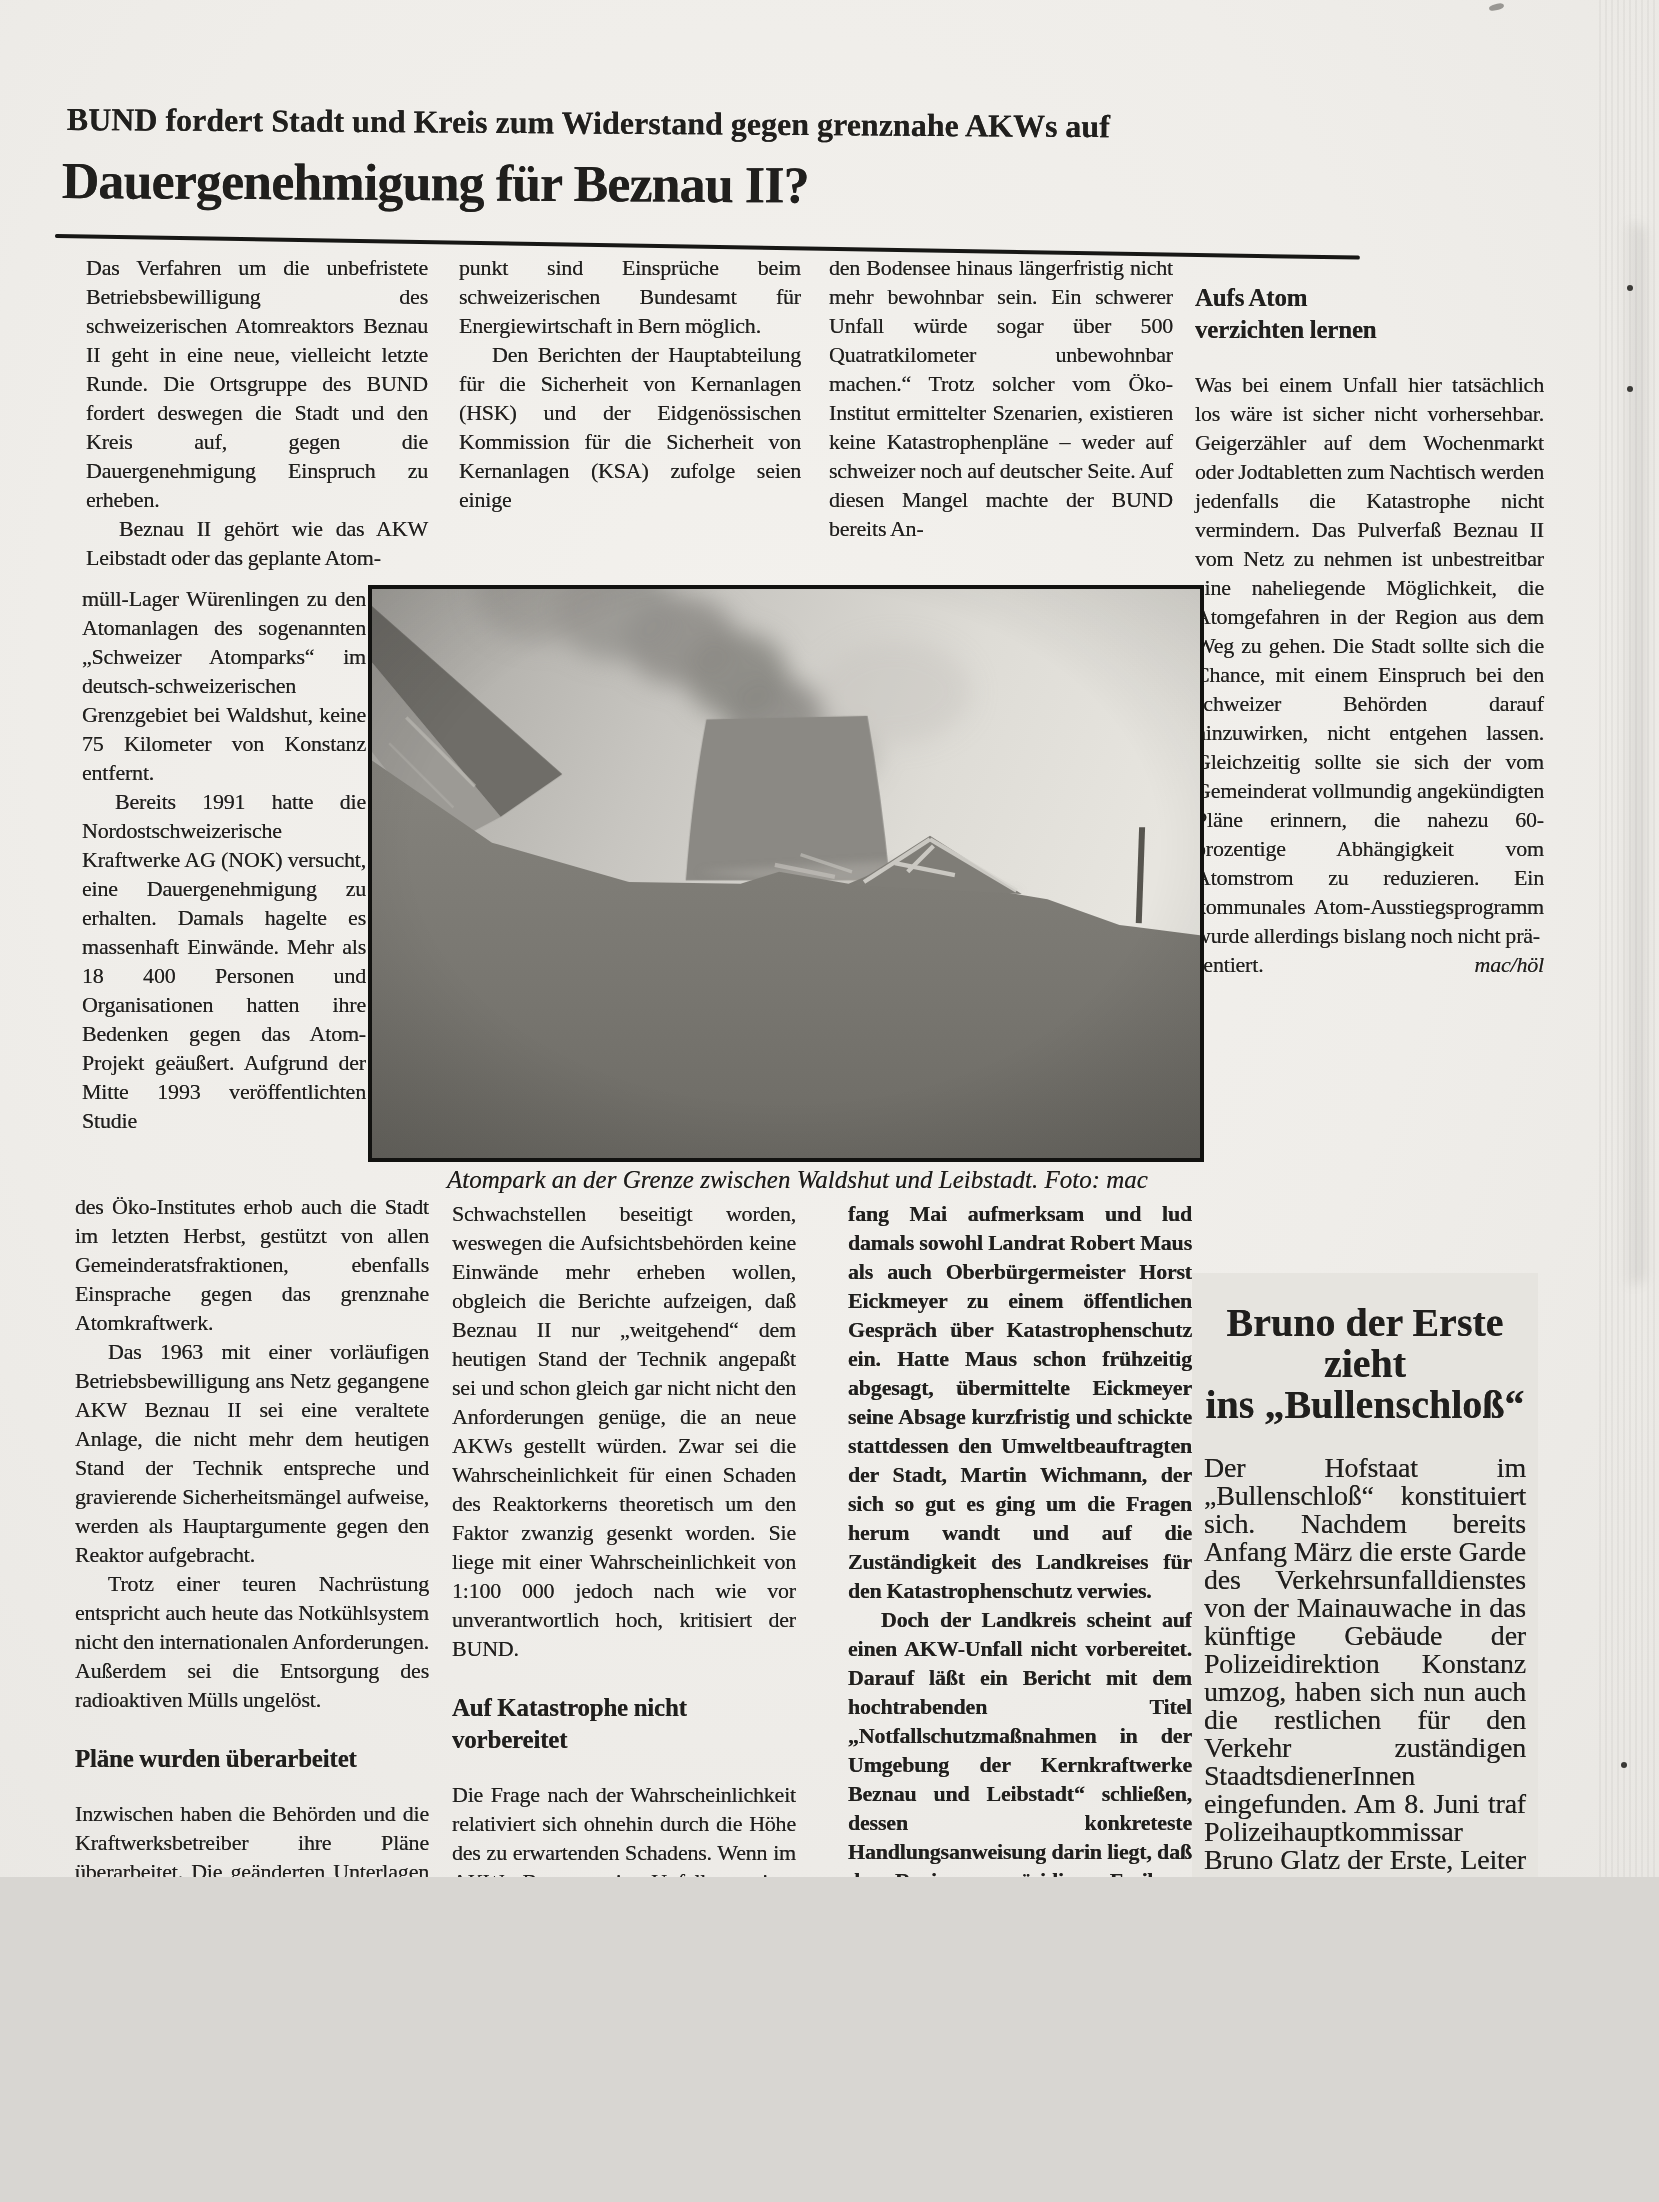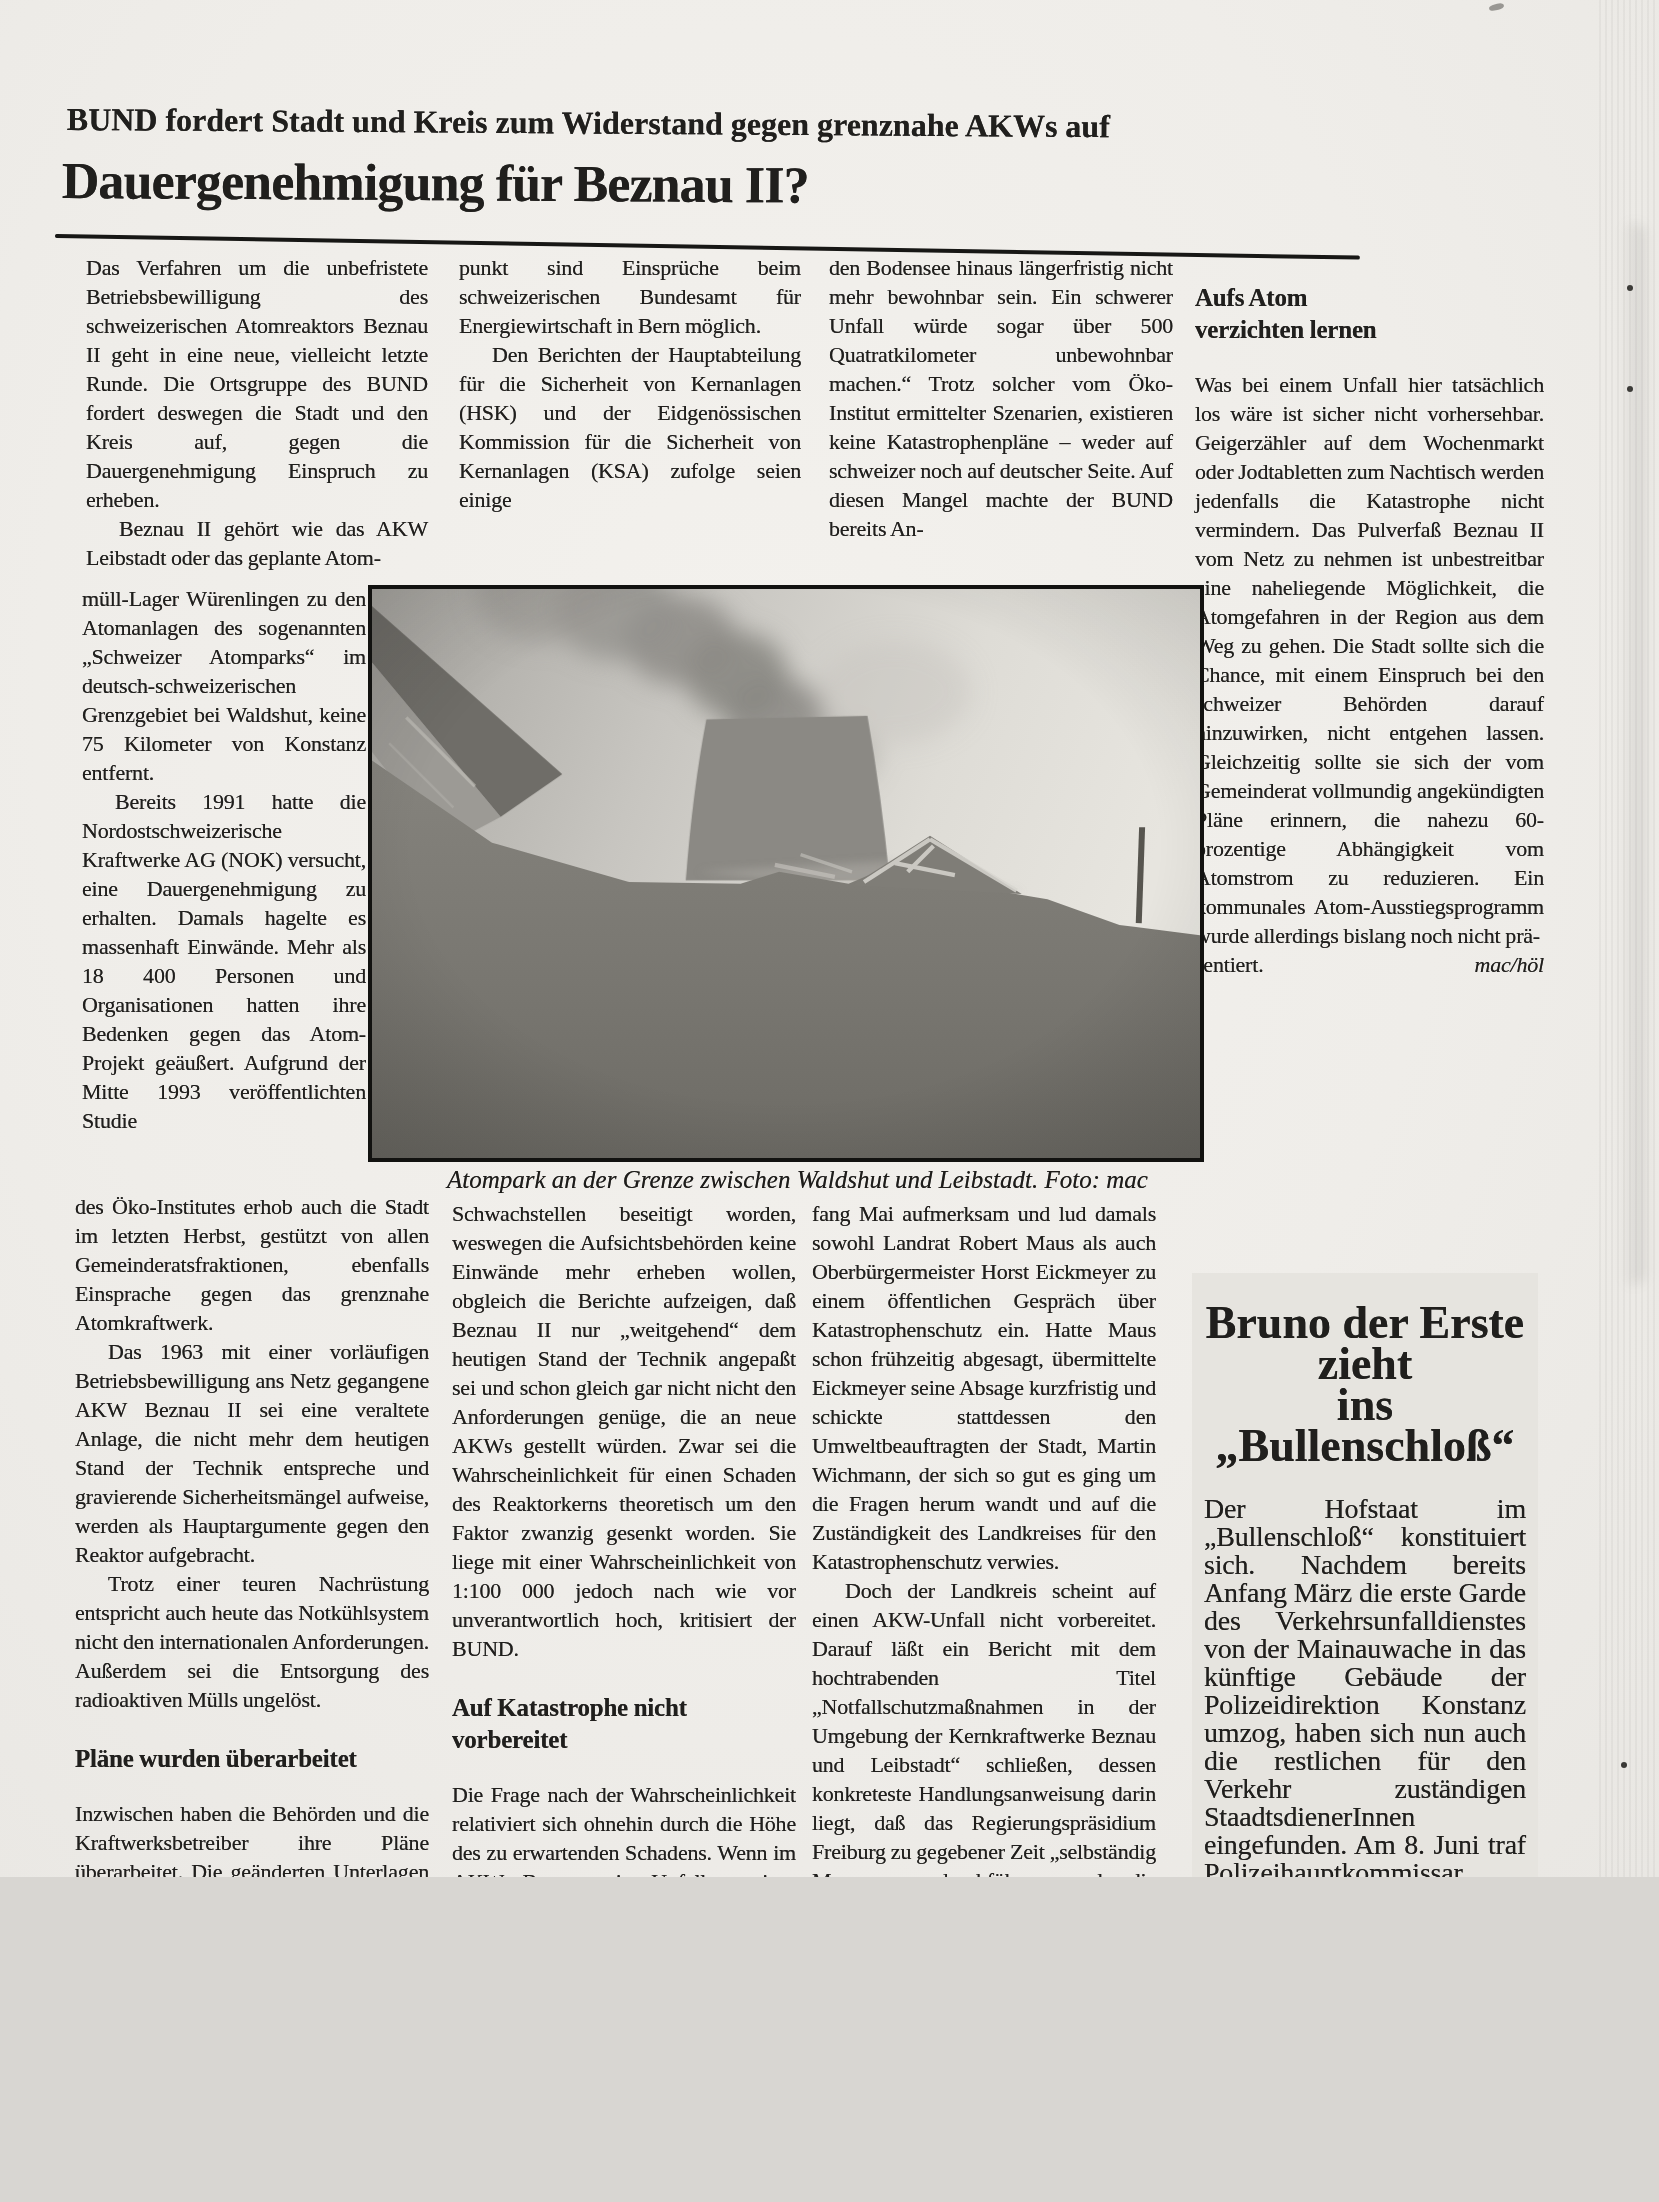--- a/index.html
+++ b/index.html
@@ -37,39 +37,39 @@
   .subhead{font-weight:bold;font-size:25px;line-height:32px;text-align:left;}
   .sh1{margin-top:29px;margin-bottom:24px;}
   .sig{display:flex;justify-content:space-between;}
   .sig .it{font-style:italic;}
   .b-col1a{left:86px;top:253px;width:342px;}
   .b-col1b{left:82px;top:584px;width:284px;}
   .b-col1c{left:75px;top:1192px;width:354px;}
   .b-col2a{left:459px;top:253px;width:342px;}
   .b-col2b{left:452px;top:1199px;width:344px;}
   .b-col3a{left:829px;top:253px;width:344px;}
-  .b-col3b{left:812px;top:1199px;width:344px;}
+  .b-col3b{left:848px;top:1199px;width:344px;font-weight:bold;}
   .b-col4a{left:1195px;top:253px;width:349px;}
   .photo{
     left:368px;top:585px;width:836px;height:577px;
     border:4.3px solid #121210;box-sizing:border-box;background:#c9c7c2;
   }
   .photo svg{display:block;}
   .caption{
     left:447px;top:1164px;width:764px;
     font-style:italic;font-size:25px;line-height:31px;color:#1d1c1a;
     text-shadow:0 0 0.4px rgba(30,29,27,.7);
   }
   .box{
     left:1192px;top:1273px;width:346px;height:798px;
     background:#e6e4df;box-sizing:border-box;
   }
   .box-title{
     margin:29px 6.8px 0;text-align:center;
-    font-weight:bold;font-size:46px;line-height:41px;
+    font-weight:bold;font-size:40px;line-height:41px;
     text-shadow:0 0 0.5px rgba(25,24,22,.8);
   }
   .box-body{
     margin:29px 12px 0;font-size:28px;line-height:28px;
     text-align:justify;letter-spacing:-0.2px;hyphens:auto;
     text-shadow:0 0 0.4px rgba(32,31,29,.75);
   }
   .footer{
     left:75px;top:2103px;
     font-family:"Liberation Sans","DejaVu Sans",sans-serif;

